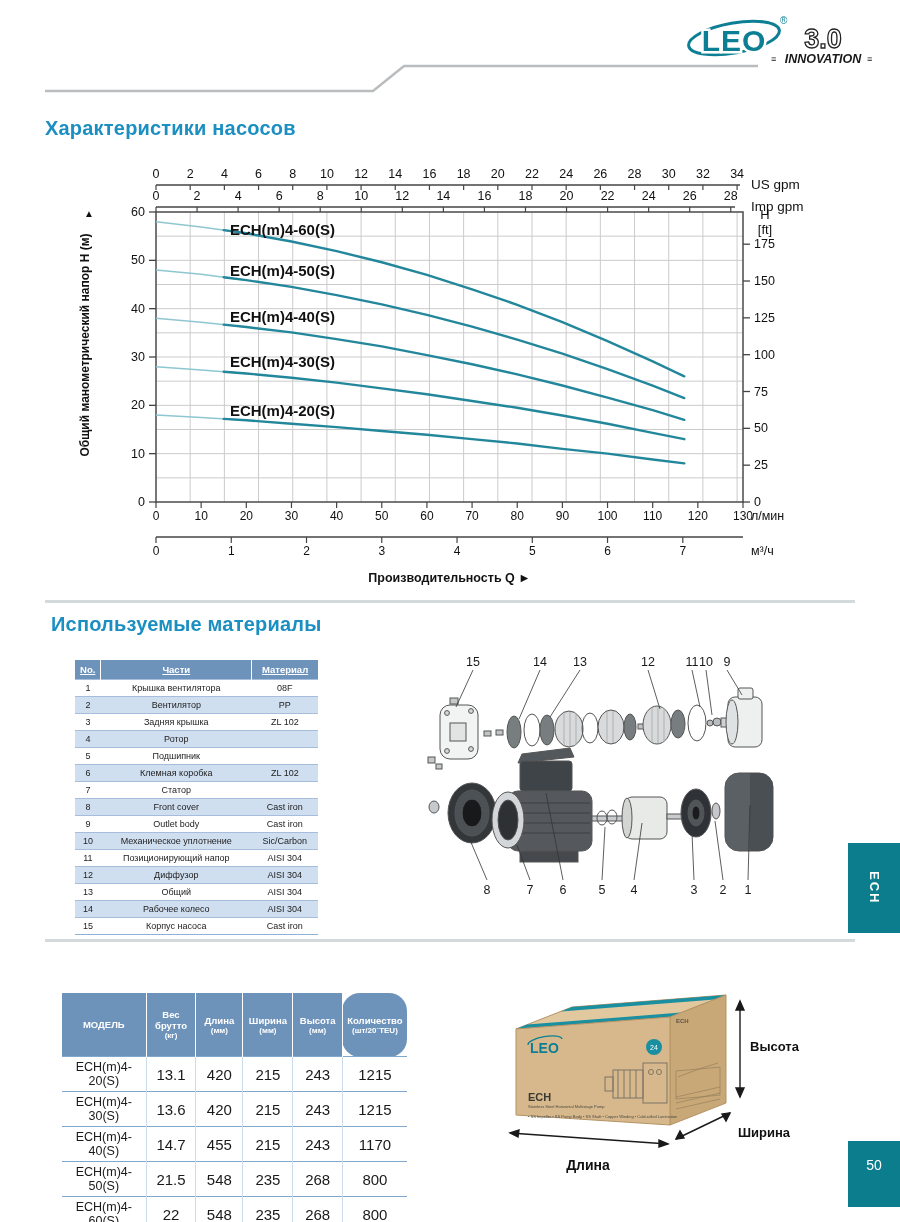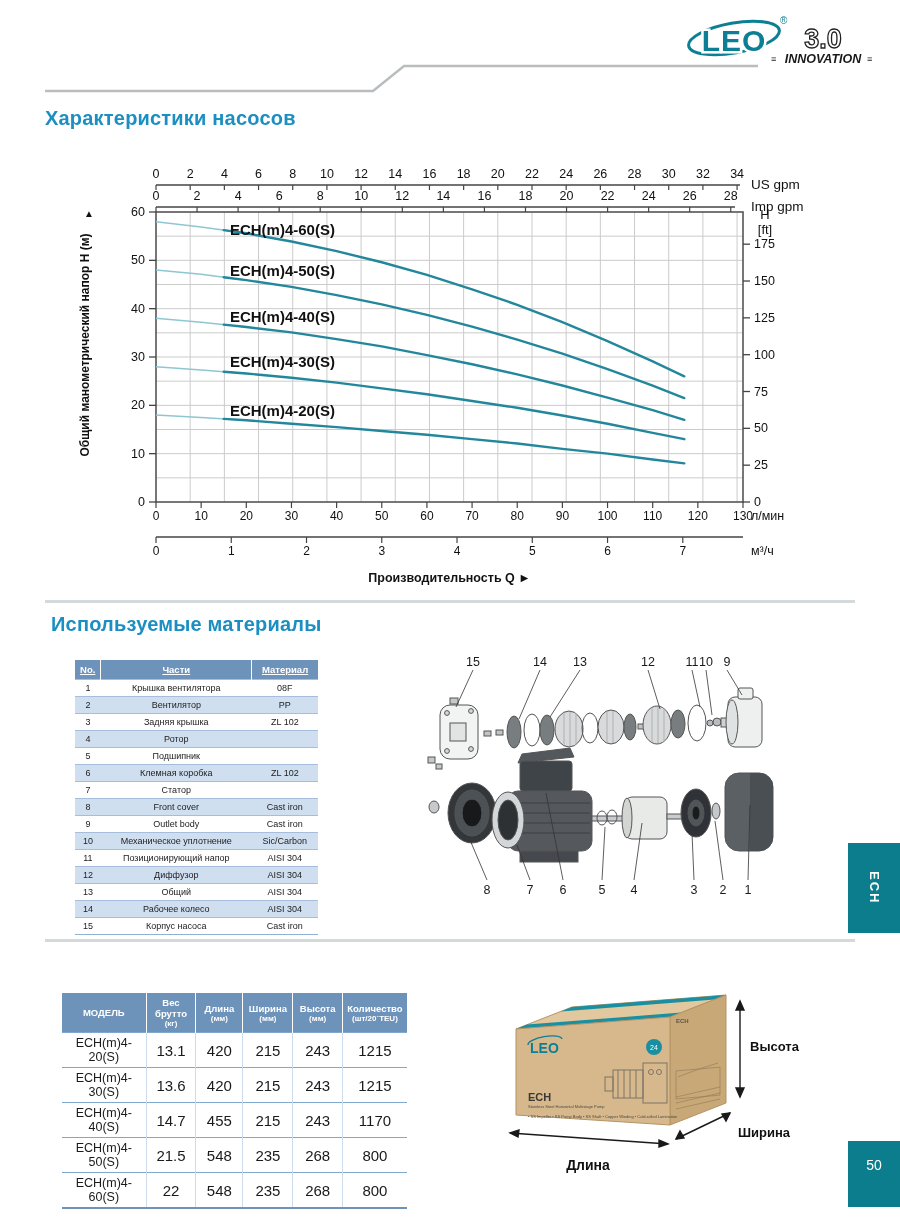--- a/index.html
+++ b/index.html
@@ -12,22 +12,22 @@
   table.materials{position:absolute;left:75px;top:660px;width:243px;border-collapse:collapse;
         font-size:9px;color:#222;}
   table.materials th{background:#6d93bb;color:#fff;font-weight:bold;padding:4px 2px;font-size:9.5px;border-right:1px solid #fff;text-decoration:underline;}
   table.materials th:last-child{border-right:none;}
   table.materials td{text-align:center;padding:2px 2px;border-top:1px solid #a6bedb;height:12px;}
   table.materials tr:last-child td{border-bottom:1.6px solid #8fb1d4;}
   table.materials tr.shade td{background:#cfdff0;}
   
   table.packaging{position:absolute;left:62px;top:993px;width:345px;border-collapse:collapse;color:#1a1a1a;}
   table.packaging th{background:#6d93bb;color:#fff;font-weight:bold;font-size:9.5px;
-        padding:4px 2px;border-right:1px solid #fff;height:28px;vertical-align:middle;}
-  table.packaging th:last-child{border-right:none;}
+        padding:16px 2px;border-right:1px solid #fff;height:28px;vertical-align:middle;}
+  table.packaging th:last-child{border-right:none;border-radius:18px;}
   table.packaging th .sub{display:block;font-size:8px;font-weight:bold;}
   table.packaging td{text-align:center;font-size:15px;padding:3px 1px;height:14px;
         border-top:1.2px solid #7fa8cc;border-right:1px solid #cddcec;}
   table.packaging td:last-child{border-right:none;}
   table.packaging tr:last-child td{border-bottom:2px solid #6d93bb;}
   table.packaging td.model{font-size:12.5px;}
   
   .side-tab{position:absolute;left:848px;top:843px;width:52px;height:90px;background:#0b7d8c;
         display:flex;align-items:center;justify-content:center;}
   .side-tab span{color:#fff;font-size:13px;font-weight:bold;letter-spacing:2px;
@@ -48,21 +48,21 @@
   <svg class="abs" style="left:670px;top:6px" width="225" height="62">
     <ellipse cx="64" cy="32" rx="46" ry="15" transform="rotate(-10 64 32)" fill="none" stroke="#0d7f94" stroke-width="3"></ellipse>
     <text x="64" y="45" text-anchor="middle" font-size="30" font-weight="bold" letter-spacing="1" fill="#0d7f94" stroke="#ffffff" stroke-width="5" paint-order="stroke">LEO</text>
     <text x="110" y="18" font-size="10" fill="#0d7f94">®</text>
     <text x="153" y="42" text-anchor="middle" font-size="27" font-weight="bold" fill="none" stroke="#222" stroke-width="1.3">3.0</text>
     <text x="101" y="56" font-size="9" fill="#1a1a1a">≡</text>
     <text x="153" y="57" text-anchor="middle" font-size="12.5" font-weight="bold" font-style="italic" fill="#1a1a1a">INNOVATION</text>
     <text x="197" y="56" font-size="9" fill="#1a1a1a">≡</text>
   </svg>
 
-  <h2 class="section-title" style="left:45px;top:107px">Характеристики насосов</h2>
+  <h2 class="section-title" style="left:45px;top:117px">Характеристики насосов</h2>
 
   <svg id="chart" class="abs" style="left:40px;top:148px" width="790" height="445">
       <line x1="150.18146153846155" y1="64" x2="150.18146153846155" y2="354" stroke="#cbcbcb" stroke-width="1"></line>
       <line x1="184.3629230769231" y1="64" x2="184.3629230769231" y2="354" stroke="#cbcbcb" stroke-width="1"></line>
       <line x1="218.54438461538462" y1="64" x2="218.54438461538462" y2="354" stroke="#cbcbcb" stroke-width="1"></line>
       <line x1="252.72584615384616" y1="64" x2="252.72584615384616" y2="354" stroke="#cbcbcb" stroke-width="1"></line>
       <line x1="286.9073076923077" y1="64" x2="286.9073076923077" y2="354" stroke="#cbcbcb" stroke-width="1"></line>
       <line x1="321.08876923076923" y1="64" x2="321.08876923076923" y2="354" stroke="#cbcbcb" stroke-width="1"></line>
       <line x1="355.2702307692308" y1="64" x2="355.2702307692308" y2="354" stroke="#cbcbcb" stroke-width="1"></line>
       <line x1="389.4516923076923" y1="64" x2="389.4516923076923" y2="354" stroke="#cbcbcb" stroke-width="1"></line>

